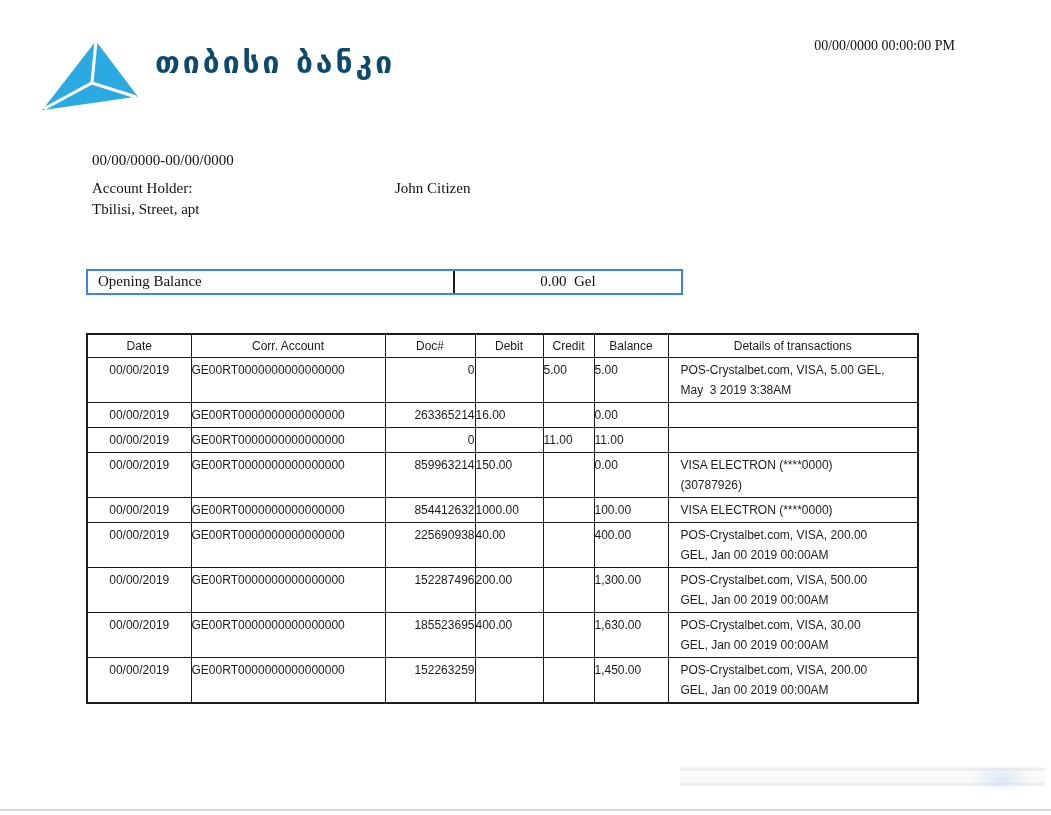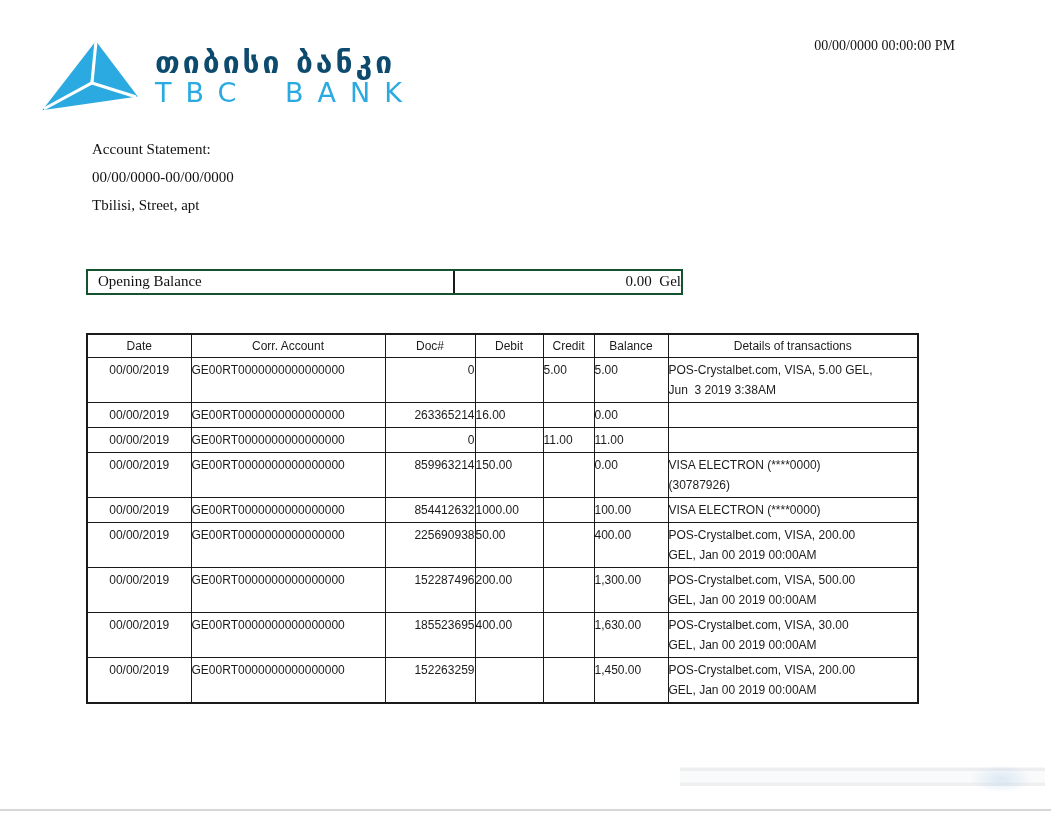--- a/index.html
+++ b/index.html
@@ -56,32 +56,32 @@
   .info-row.gap-lg { margin-bottom: 11px; }
   .info-row.gap-sm { margin-bottom: 4px; }
   .info-label { width: 303px; flex: none; }
   .info-value { white-space: pre; }
 
   
   .balance-box {
     position: absolute;
     top: 269px; left: 86px;
     width: 597px; height: 26px;
-    border: 2px solid #14532d;
+    border: 2px solid #3b82f6;
     display: flex;
     font-size: 15px;
   }
   .bb-label {
     width: 367px; flex: none;
     border-right: 2px solid #1a1a1a;
     padding: 2px 0 0 10px;
   }
   .bb-value {
     flex: 1;
-    text-align: right;
+    text-align: center;
     padding-top: 2px;
     white-space: pre;
   }
 
   
   table.txn {
     position: absolute;
     top: 333px; left: 86px;
     width: 831px;
     border-collapse: collapse;
@@ -112,21 +112,21 @@
   col.w-balance { width: 74px;  }
   col.w-details { width: 250px; }
 
   td.c-date    { text-align: center; }
   td.c-corr    { padding-left: 8px; }
   td.c-doc     { text-align: right; padding-right: 10px; }
   td.c-debit   { padding-left: 6px; }
   td.c-credit  { padding-left: 5px; }
   td.c-balance { padding-left: 8px; }
   td.c-details { padding-left: 6px; }
-  td.c-details div { white-space: pre; }
+  td.c-details div { white-space: pre; padding-left: 12px; }
 
   
   .watermark {
     position: absolute;
     top: 760px; right: 6px;
     width: 365px; height: 42px;
     background:
       radial-gradient(ellipse 45px 20px at 88% 45%, rgba(150,190,225,0.30), rgba(150,190,225,0) 70%),
       linear-gradient(180deg,
         rgba(255,255,255,0) 0 7px,
@@ -154,30 +154,32 @@
     <svg class="logo-triangle" viewBox="0 0 100 80" xmlns="http://www.w3.org/2000/svg">
       <polygon points="56,1 1,72 99,58" fill="#2baae1"></polygon>
       <g stroke="#ffffff" stroke-width="3.2" stroke-linecap="round" fill="none">
         <line x1="52" y1="44" x2="56" y2="3"></line>
         <line x1="52" y1="44" x2="4" y2="70"></line>
         <line x1="52" y1="44" x2="96" y2="58"></line>
       </g>
     </svg>
     <div class="logo-text">
       <div class="logo-geo">თიბისი ბანკი</div>
-      <div class="logo-lat">TBC BANK</div>
     </div>
   </div>
 
   <div class="info">
     <div class="info-row gap-lg">
-      <span class="info-label">Account Statement:</span>
     </div>
     <div class="info-row gap-lg">
       <span class="info-value">00/00/0000-00/00/0000</span>
+    </div>
+    <div class="info-row gap-sm">
+      <span class="info-label">Account Holder:</span>
+      <span class="info-value">John Citizen</span>
     </div>
     <div class="info-row">
       <span class="info-value">Tbilisi, Street, apt</span>
     </div>
   </div>
 
   <div class="balance-box">
     <div class="bb-label">Opening Balance</div>
     <div class="bb-value">0.00  Gel</div>
   </div>
@@ -206,21 +208,21 @@
     <tbody id="tbody">
         <tr>
       <td class="c-date">00/00/2019</td>
       <td class="c-corr">GE00RT0000000000000000</td>
       <td class="c-doc">0</td>
       <td class="c-debit"></td>
       <td class="c-credit">5.00</td>
       <td class="c-balance">5.00</td>
       <td class="c-details">
             <div>POS-Crystalbet.com, VISA, 5.00 GEL,</div>
-            <div>Jun  3 2019 3:38AM</div>
+            <div>May  3 2019 3:38AM</div>
           </td>
     </tr>
         <tr>
       <td class="c-date">00/00/2019</td>
       <td class="c-corr">GE00RT0000000000000000</td>
       <td class="c-doc">263365214</td>
       <td class="c-debit">16.00</td>
       <td class="c-credit"></td>
       <td class="c-balance">0.00</td>
       <td class="c-details"></td>
@@ -254,21 +256,21 @@
       <td class="c-credit"></td>
       <td class="c-balance">100.00</td>
       <td class="c-details">
             <div>VISA ELECTRON (****0000)</div>
           </td>
     </tr>
         <tr>
       <td class="c-date">00/00/2019</td>
       <td class="c-corr">GE00RT0000000000000000</td>
       <td class="c-doc">225690938</td>
-      <td class="c-debit">50.00</td>
+      <td class="c-debit">40.00</td>
       <td class="c-credit"></td>
       <td class="c-balance">400.00</td>
       <td class="c-details">
             <div>POS-Crystalbet.com, VISA, 200.00</div>
             <div>GEL, Jan 00 2019 00:00AM</div>
           </td>
     </tr>
         <tr>
       <td class="c-date">00/00/2019</td>
       <td class="c-corr">GE00RT0000000000000000</td>

